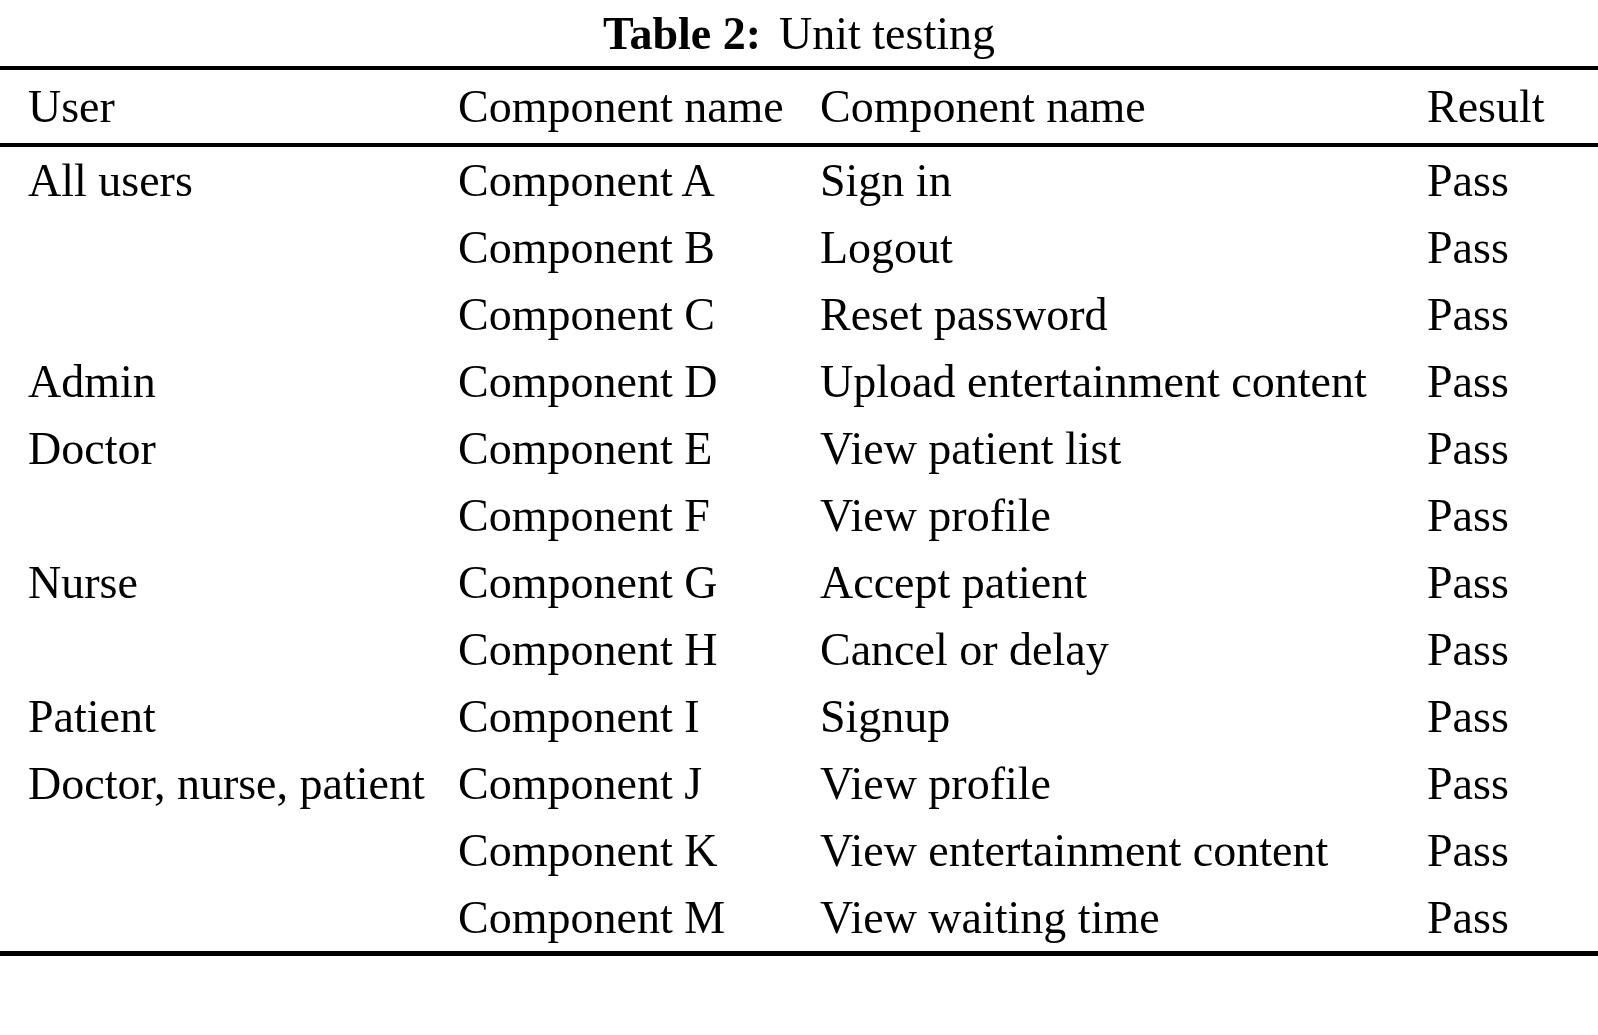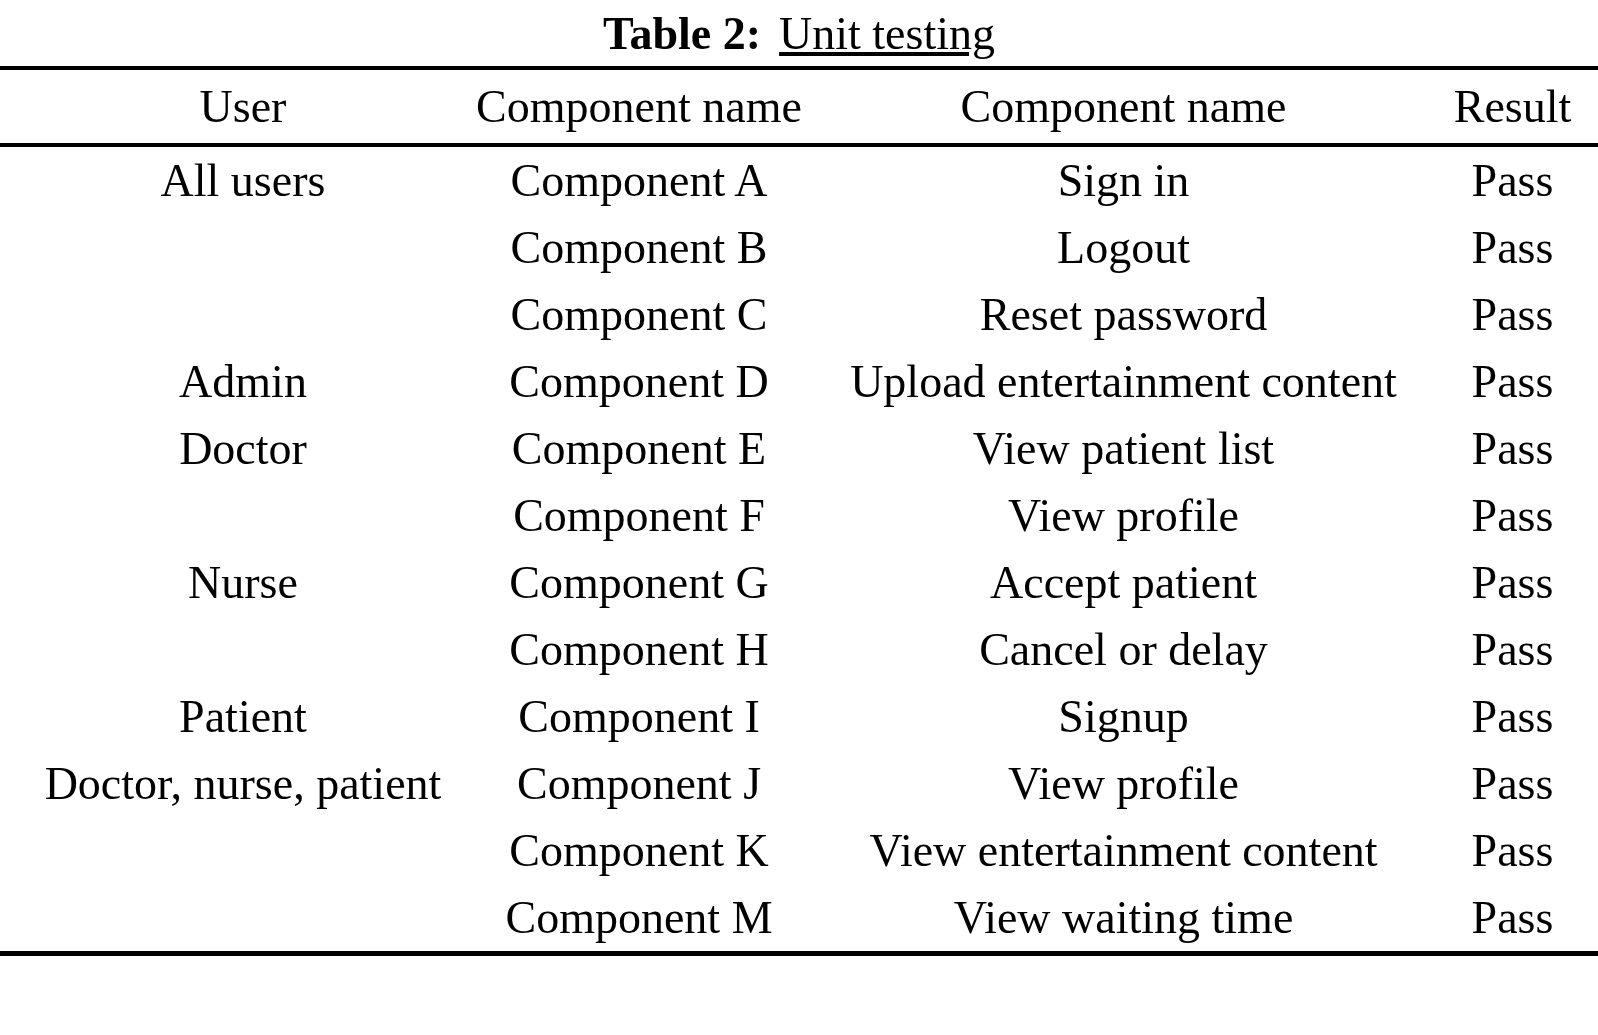--- a/index.html
+++ b/index.html
@@ -26,34 +26,33 @@
     align-items: center;
     justify-content: center;
     font-size: 46px;
     white-space: pre;
   }
   .caption .cap-label {
     font-weight: bold;
   }
   .caption .cap-text {
     margin-left: 18px;
-    text-decoration: underline;
   }
   table.paper-table {
     width: 1598px;
     border-collapse: collapse;
     table-layout: fixed;
     border-top: 4px solid #000000;
     border-bottom: 5px solid #000000;
   }
   table.paper-table th,
   table.paper-table td {
     font-size: 46px;
     font-weight: normal;
-    text-align: center;
+    text-align: left;
     vertical-align: middle;
     padding: 0;
     overflow: hidden;
     white-space: nowrap;
   }
   table.paper-table thead th {
     height: 73px;
     border-bottom: 4px solid #000000;
   }
   table.paper-table tbody td {

